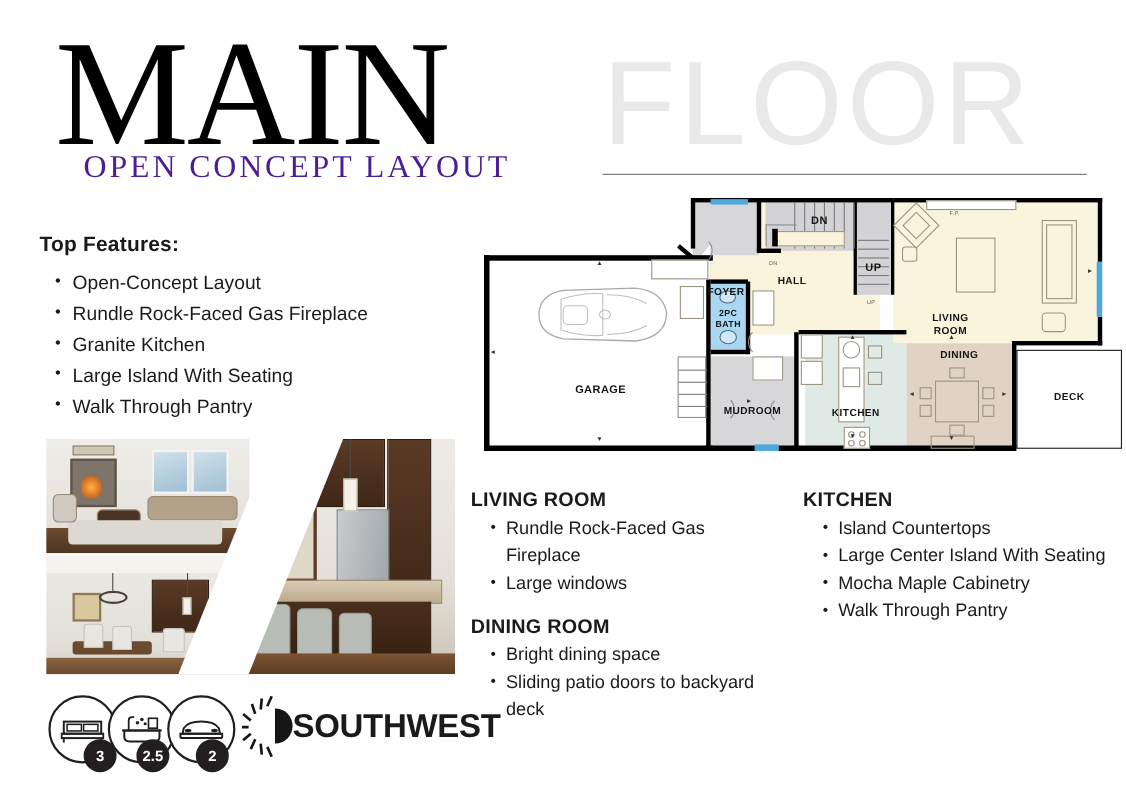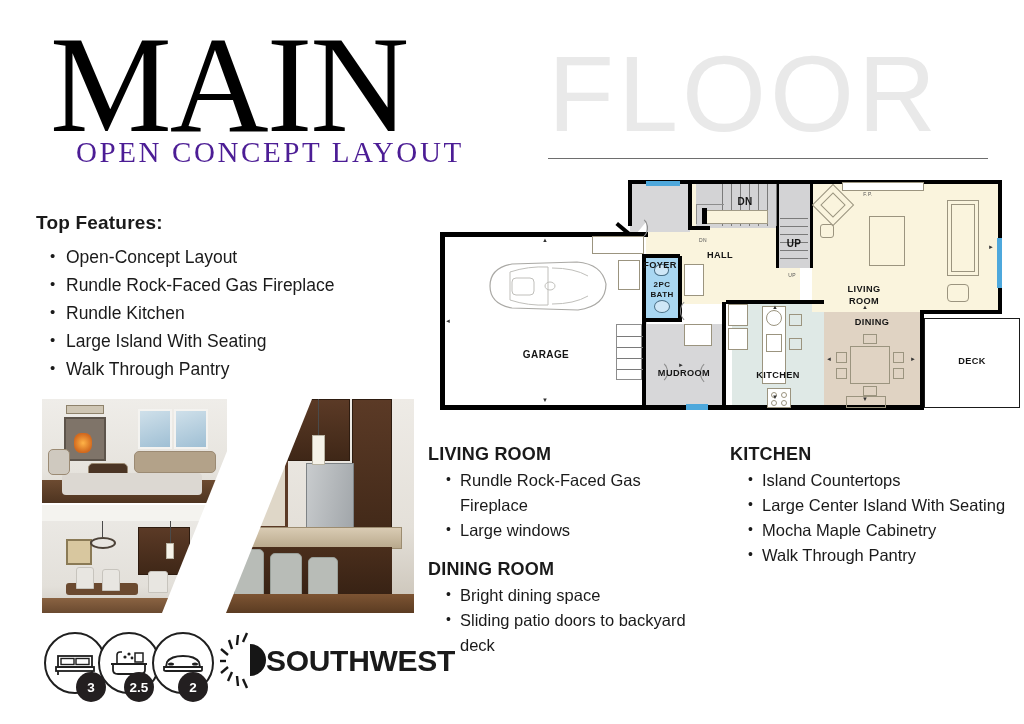--- a/index.html
+++ b/index.html
@@ -157,21 +157,21 @@
   <div id="wm-floor">FLOOR</div>
   <div id="subtitle">OPEN CONCEPT LAYOUT</div>
   <div id="subtitle-rule"></div>
 </div>
 
 <div id="features">
   <h2>Top Features:</h2>
   <ul>
     <li>Open-Concept Layout</li>
     <li>Rundle Rock-Faced Gas Fireplace</li>
-    <li>Rundle Kitchen</li>
+    <li>Granite Kitchen</li>
     <li>Large Island With Seating</li>
     <li>Walk Through Pantry</li>
   </ul>
 </div>
 
 <div id="collage">
 
   <div class="ph" id="ph-living">
     <div class="room-bg" style="background:linear-gradient(180deg,#efede9 0%,#e6e3dd 70%,#d9d5cd 100%);"></div>
     <div class="floorboard" style="height:22%"></div>

